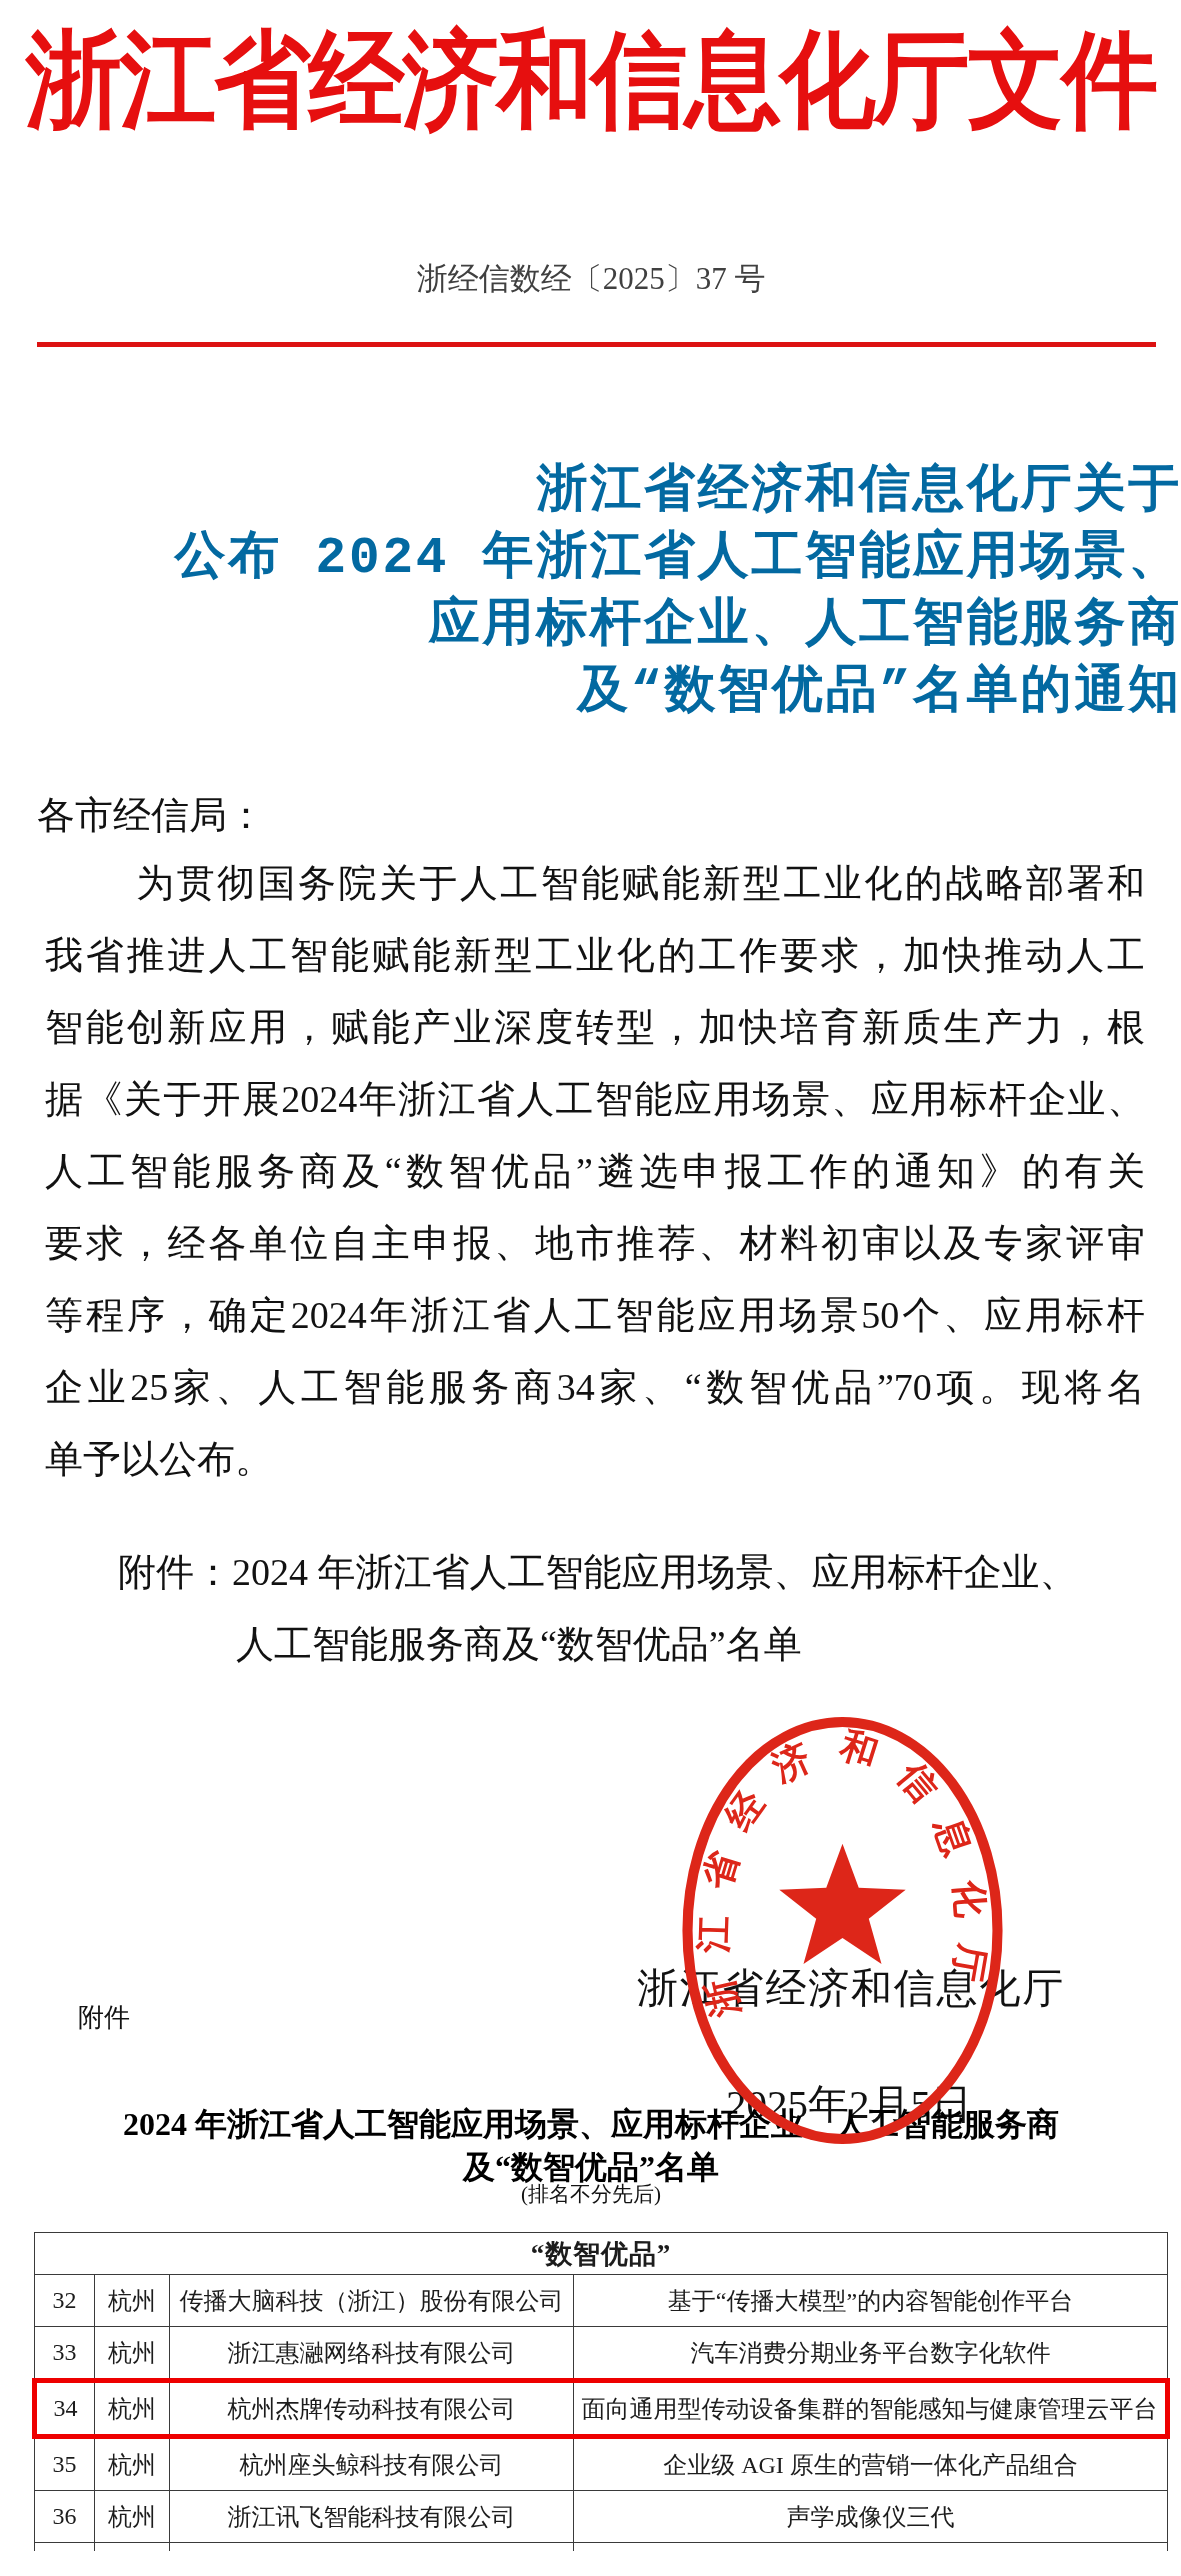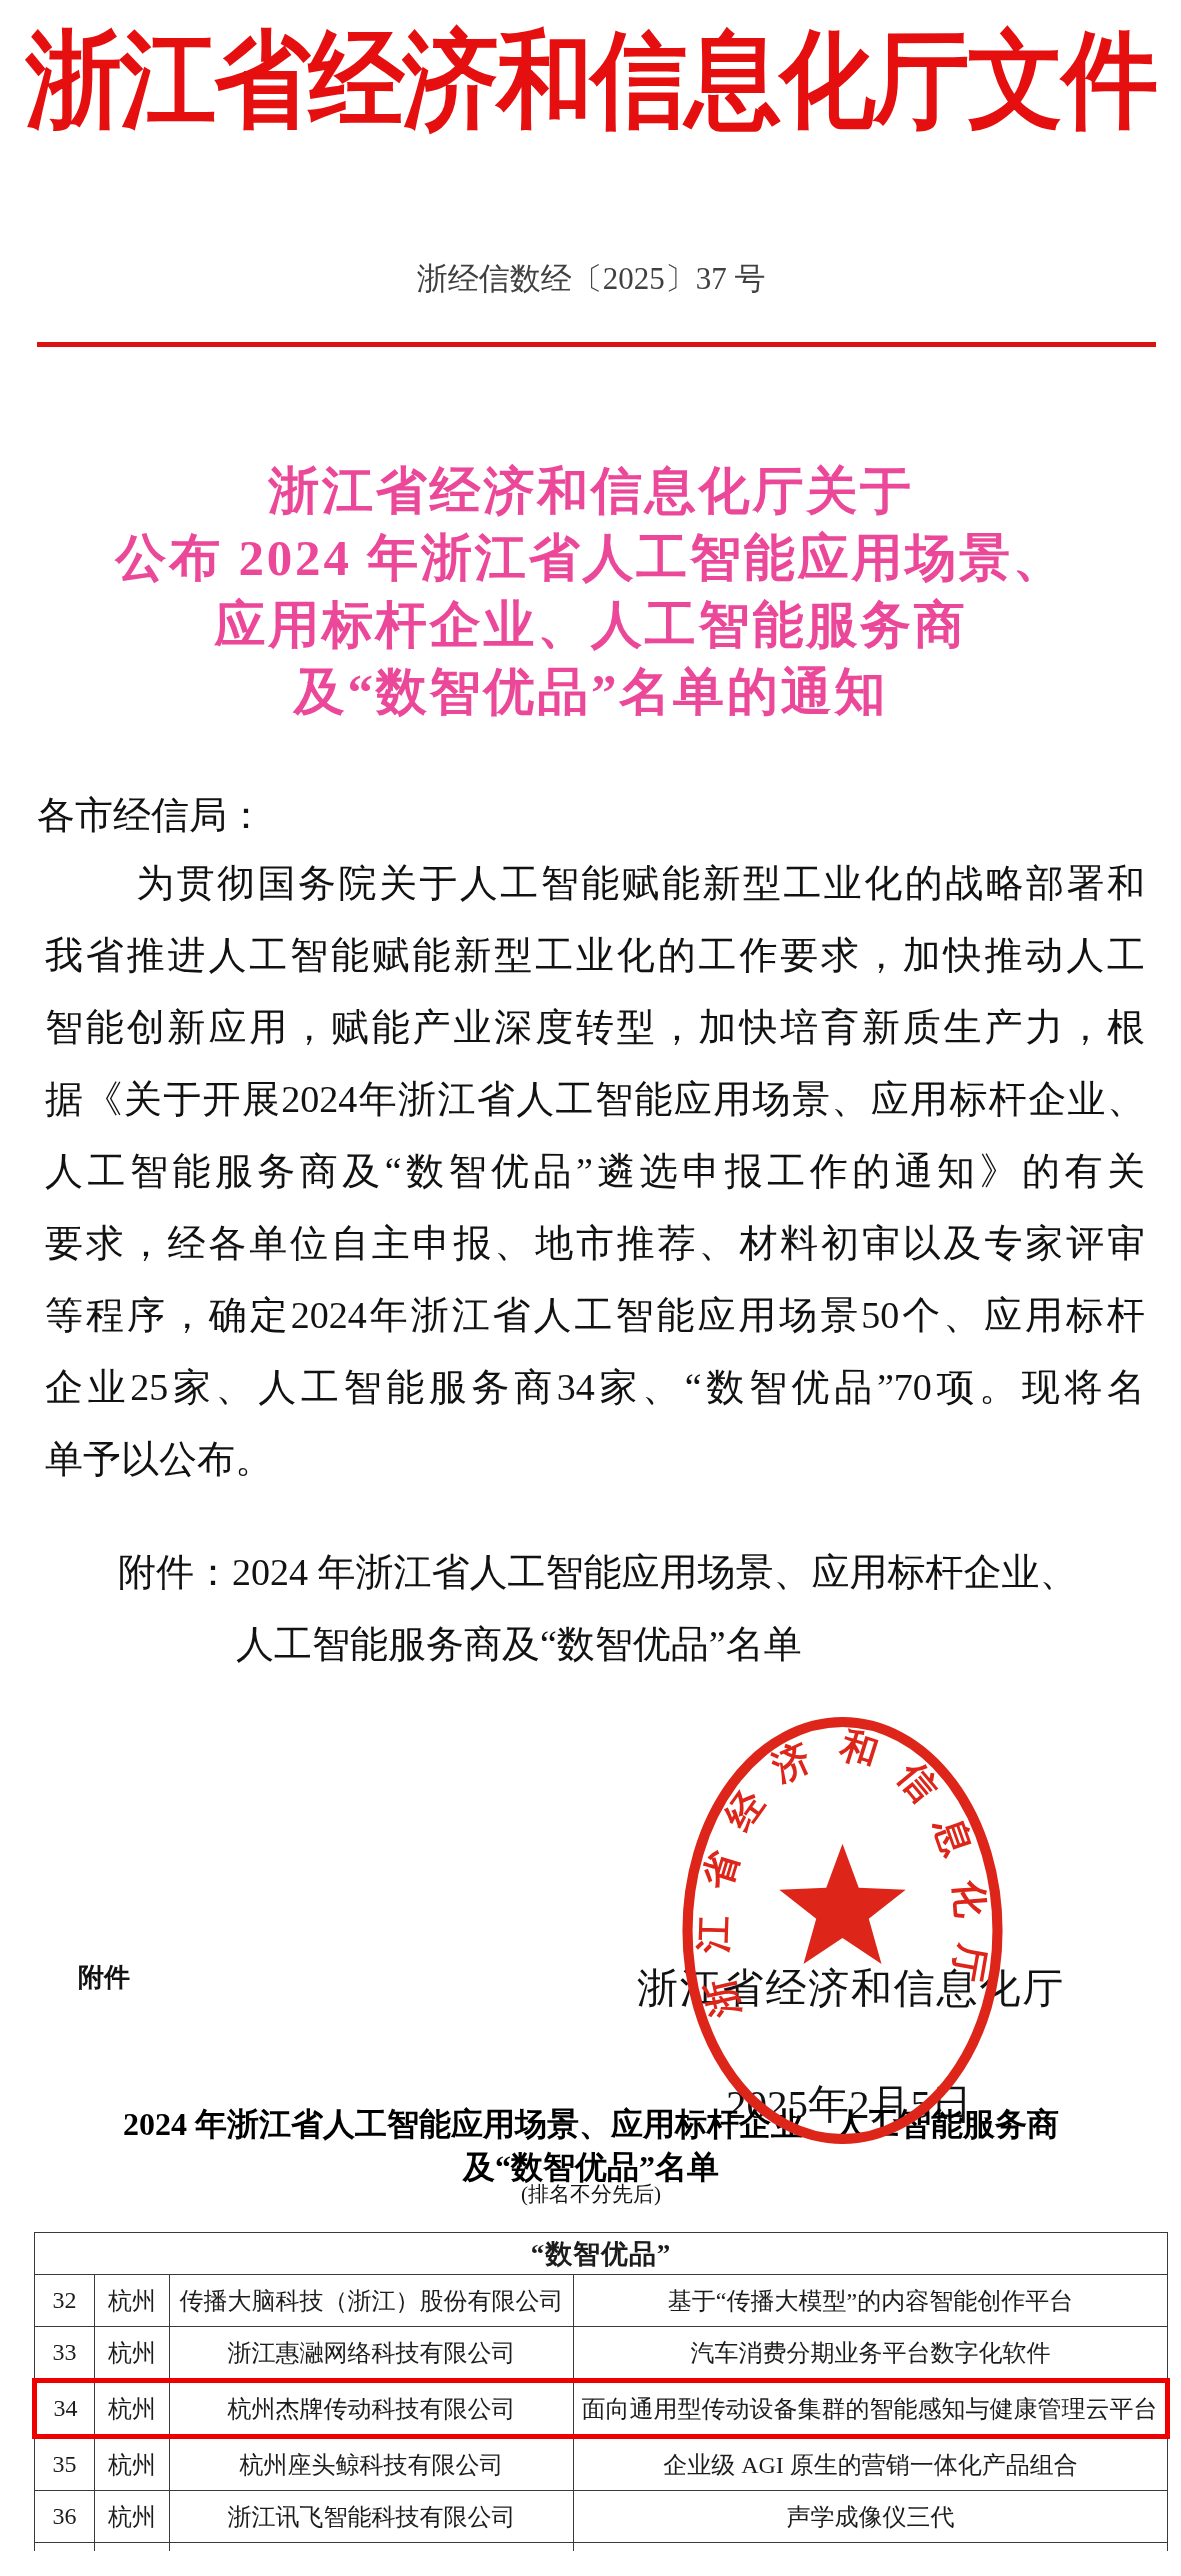--- a/index.html
+++ b/index.html
@@ -8,35 +8,35 @@
     font-family:"Liberation Serif","DejaVu Serif",serif;color:#121212;overflow:hidden;
   }
   .red-header{
     position:absolute;top:26px;left:0;width:100%;text-align:center;
     color:#e60f0f;font-weight:bold;font-size:96px;line-height:1.05;
     letter-spacing:-1.8px;transform:scaleY(1.10);transform-origin:top center;white-space:nowrap;
   }
   .doc-number{position:absolute;top:258px;left:0;width:100%;text-align:center;font-size:31px;color:#404040;}
   .red-line{position:absolute;top:342px;left:37px;width:1119px;height:4.6px;background:#dc1212;}
   .main-title{
-    position:absolute;top:458px;left:0;width:100%;text-align:center;
-    font-size:51px;font-weight:bold;line-height:67px;letter-spacing:2.8px;color:#ec4899;
+    position:absolute;top:458px;left:0;width:100%;text-align:right;
+    font-size:51px;font-weight:bold;line-height:67px;letter-spacing:2.8px;color:#0369a1;font-family:Liberation Mono, monospace;
   }
   .salutation{position:absolute;top:790px;left:37px;font-size:38px;}
   .body-block{position:absolute;top:847px;left:37px;width:1108px;font-size:38px;line-height:72px;}
   .body-line{text-align:justify;text-align-last:justify;white-space:nowrap;margin-left:8px;}
   .body-line.indent{text-indent:2.4em;}
   .body-line.short{text-align-last:left;}
   .attach-note{position:absolute;top:1536px;left:37px;width:1108px;font-size:38px;line-height:72px;}
   .attach-note .l1{padding-left:81px;}
   .attach-note .l2{padding-left:199px;}
   .sig{position:absolute;left:637px;top:1961px;font-size:41px;letter-spacing:1.8px;}
   .date{position:absolute;left:726px;top:2077px;font-size:41px;}
   .seal{position:absolute;left:667px;top:1710px;z-index:5;}
-  .attach-label{position:absolute;left:78px;top:1960px;font-size:26px;font-weight:bold;font-family:"Liberation Sans","DejaVu Sans",sans-serif;}
+  .attach-label{position:absolute;left:78px;top:2000px;font-size:26px;font-weight:normal;font-family:"Liberation Sans","DejaVu Sans",sans-serif;}
   .attach-title{position:absolute;top:2103px;left:0;width:100%;text-align:center;font-weight:bold;font-size:32px;line-height:43px;color:#000;}
   .attach-sub{position:absolute;top:2180px;left:0;width:100%;text-align:center;font-size:21px;}
   .tablewrap{position:absolute;top:2232px;left:32px;width:1138px;}
   table.roster{border-collapse:collapse;width:100%;font-size:24px;table-layout:fixed;color:#1c1c1c;}
   table.roster td,table.roster th{border:1.8px solid #3a3a3a;text-align:center;padding:0;overflow:hidden;white-space:nowrap;}
   th.group{height:41px;font-size:27px;font-weight:bold;letter-spacing:0.9px;}
   tr.row td{height:51px;margin-top:8px;}
   tr.highlight td{border-top:5.5px solid #ee0000;border-bottom:5.5px solid #ee0000;}
   tr.highlight td:first-child{border-left:5.5px solid #ee0000;}
   tr.highlight td:last-child{border-right:5.5px solid #ee0000;}

